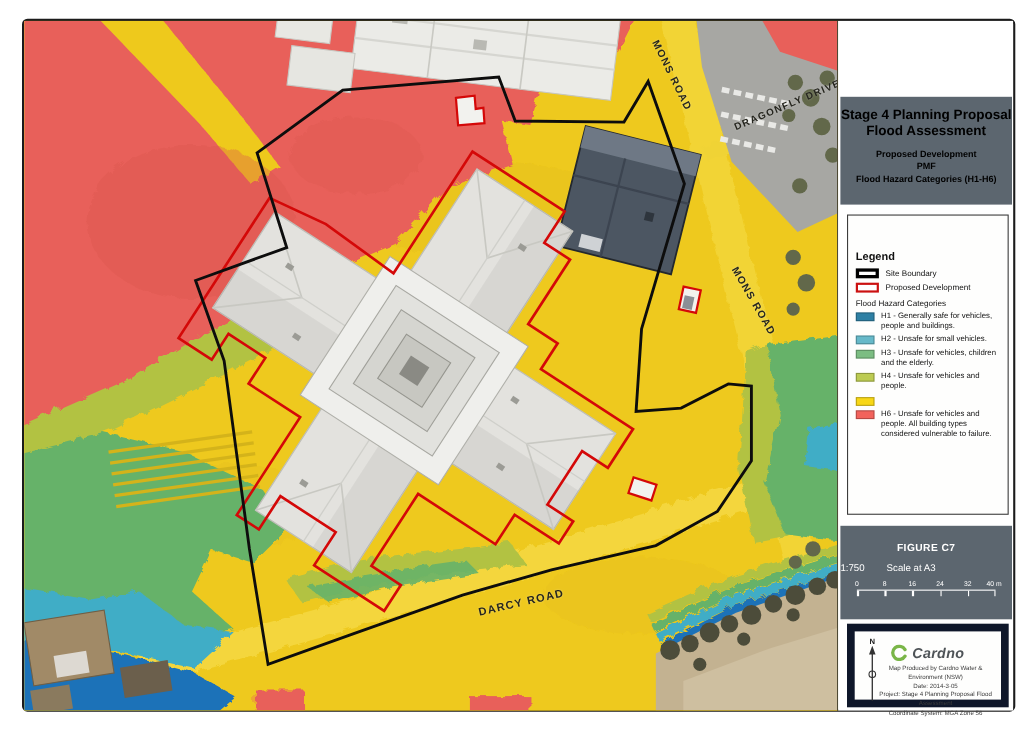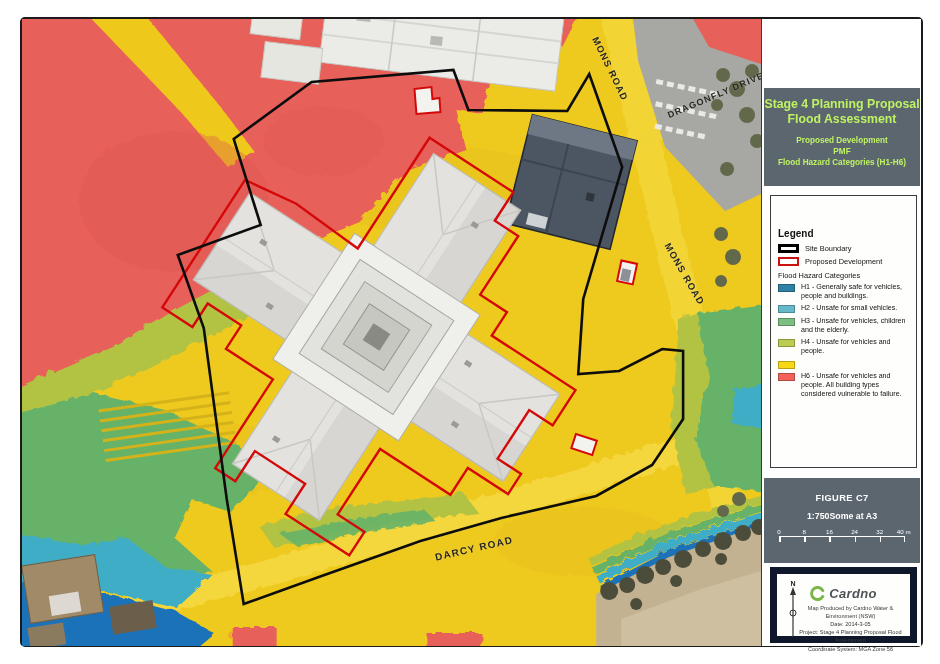--- a/index.html
+++ b/index.html
@@ -18,41 +18,41 @@
     color:#26261f; white-space:nowrap; transform-origin:left top; text-shadow:0 0 2px rgba(255,255,255,.35); }
   #rl-mons-top   { left:578px; top:16px;  transform:rotate(64deg); }
   #rl-dragonfly  { left:644px; top:92px;  transform:rotate(-23deg); font-size:9px;}
   #rl-mons-east  { left:650px; top:222px; transform:rotate(60deg); }
   #rl-darcy      { left:412px; top:533px; transform:rotate(-13deg); font-size:10px;}
 
   
   .panel { position:absolute; left:762px; top:19px; width:159px; height:627px; background:#ffffff; }
 
   .title-block { position:absolute; left:2px; top:69px; width:156px; height:98px;
-    background:#5c666f; color:#bef264; text-align:center; padding-top:9px; }
+    background:#5c666f; color:#000000; text-align:center; padding-top:9px; }
   .title-block .t1 { font-size:12.3px; font-weight:bold; line-height:1.18; }
   .title-block .sub { font-size:8.2px; font-weight:bold; line-height:1.35; margin-top:9px; }
 
   .legend-box { position:absolute; left:8px; top:176px; width:147px; height:273px;
     background:#fefefd; border:1px solid #3c3c3c; padding:7px 6px 0 7px; }
   .legend-heading { font-size:10px; font-weight:bold; margin-bottom:5px; color:#111;margin-top:25px; }
   .lg-row { display:flex; align-items:center; margin-bottom:4px; }
   .lg-swatch-outline { width:21px; height:9px; background:#fff; margin-right:6px; flex:0 0 auto; }
   .sb { border:3px solid #000; }
   .pd { border:2.5px solid #cb1111; }
   .lg-label { font-size:7.4px; color:#111; }
   .lg-cats-heading { font-size:7.4px; color:#111; margin:5px 0 3px 0; }
   .cat-row { display:flex; align-items:flex-start; margin-bottom:3px; }
   .cat-swatch { width:17px; height:8px; margin:1px 6px 0 0; flex:0 0 auto; border:0.5px solid rgba(0,0,0,.25); }
   .cat-text { font-size:7.1px; line-height:1.3; color:#111; width:116px; }
 
   .figure-block { position:absolute; left:2px; top:459px; width:156px; height:85px;
     background:#5c666f; color:#fff; text-align:center; }
   .figure-title { font-size:9.3px; font-weight:bold; margin-top:15px; letter-spacing:.4px;text-align:center; }
-  .figure-scale-row { display:flex; justify-content:center; gap:0; font-size:8.8px; font-weight:bold; margin-top:8px; }
+  .figure-scale-row { display:flex; justify-content:flex-start; gap:20px; font-size:8.8px; font-weight:normal; margin-top:8px; }
   .scalebar { position:relative; width:126px; margin:7px auto 0 auto; height:16px; }
   .scalebar .ticklabels { position:relative; height:8px; }
   .scalebar .ticklabels span { position:absolute; transform:translateX(-50%); font-size:6.2px; white-space:nowrap; }
   .scalebar .bar { position:relative; height:5px; border-top:1.5px solid #fff; }
   .scalebar .bar i { position:absolute; top:0; width:1.5px; height:5px; background:#fff; }
 
   .credits-box { position:absolute; left:8px; top:548px; width:147px; height:76px;
     background:#fefefd; border:7px solid #0f172a; }
   .north { position:absolute; left:9px; top:6px; width:14px; height:62px; text-align:center; }
   .north .n-label { font-size:7px; font-weight:bold; color:#222; display:block; }
@@ -299,21 +299,21 @@
     <div class="cat-row">
       <span class="cat-swatch" style="background: rgb(242, 98, 91);"></span>
       <span class="cat-text">H6 - Unsafe for vehicles and people. All building types considered vulnerable to failure.</span>
     </div>
   </div>
 
   <div class="figure-block">
     <div class="figure-title">FIGURE C7</div>
     <div class="figure-scale-row">
       <span>1:750</span>
-      <span>Some at A3</span>
+      <span>Scale at A3</span>
     </div>
     <div class="scalebar">
       <div class="ticklabels">
         <span style="left:0%">0</span>
         <span style="left:20%">8</span>
         <span style="left:40%">16</span>
         <span style="left:60%">24</span>
         <span style="left:80%">32</span>
         <span style="left:99%">40 m</span>
       </div>

